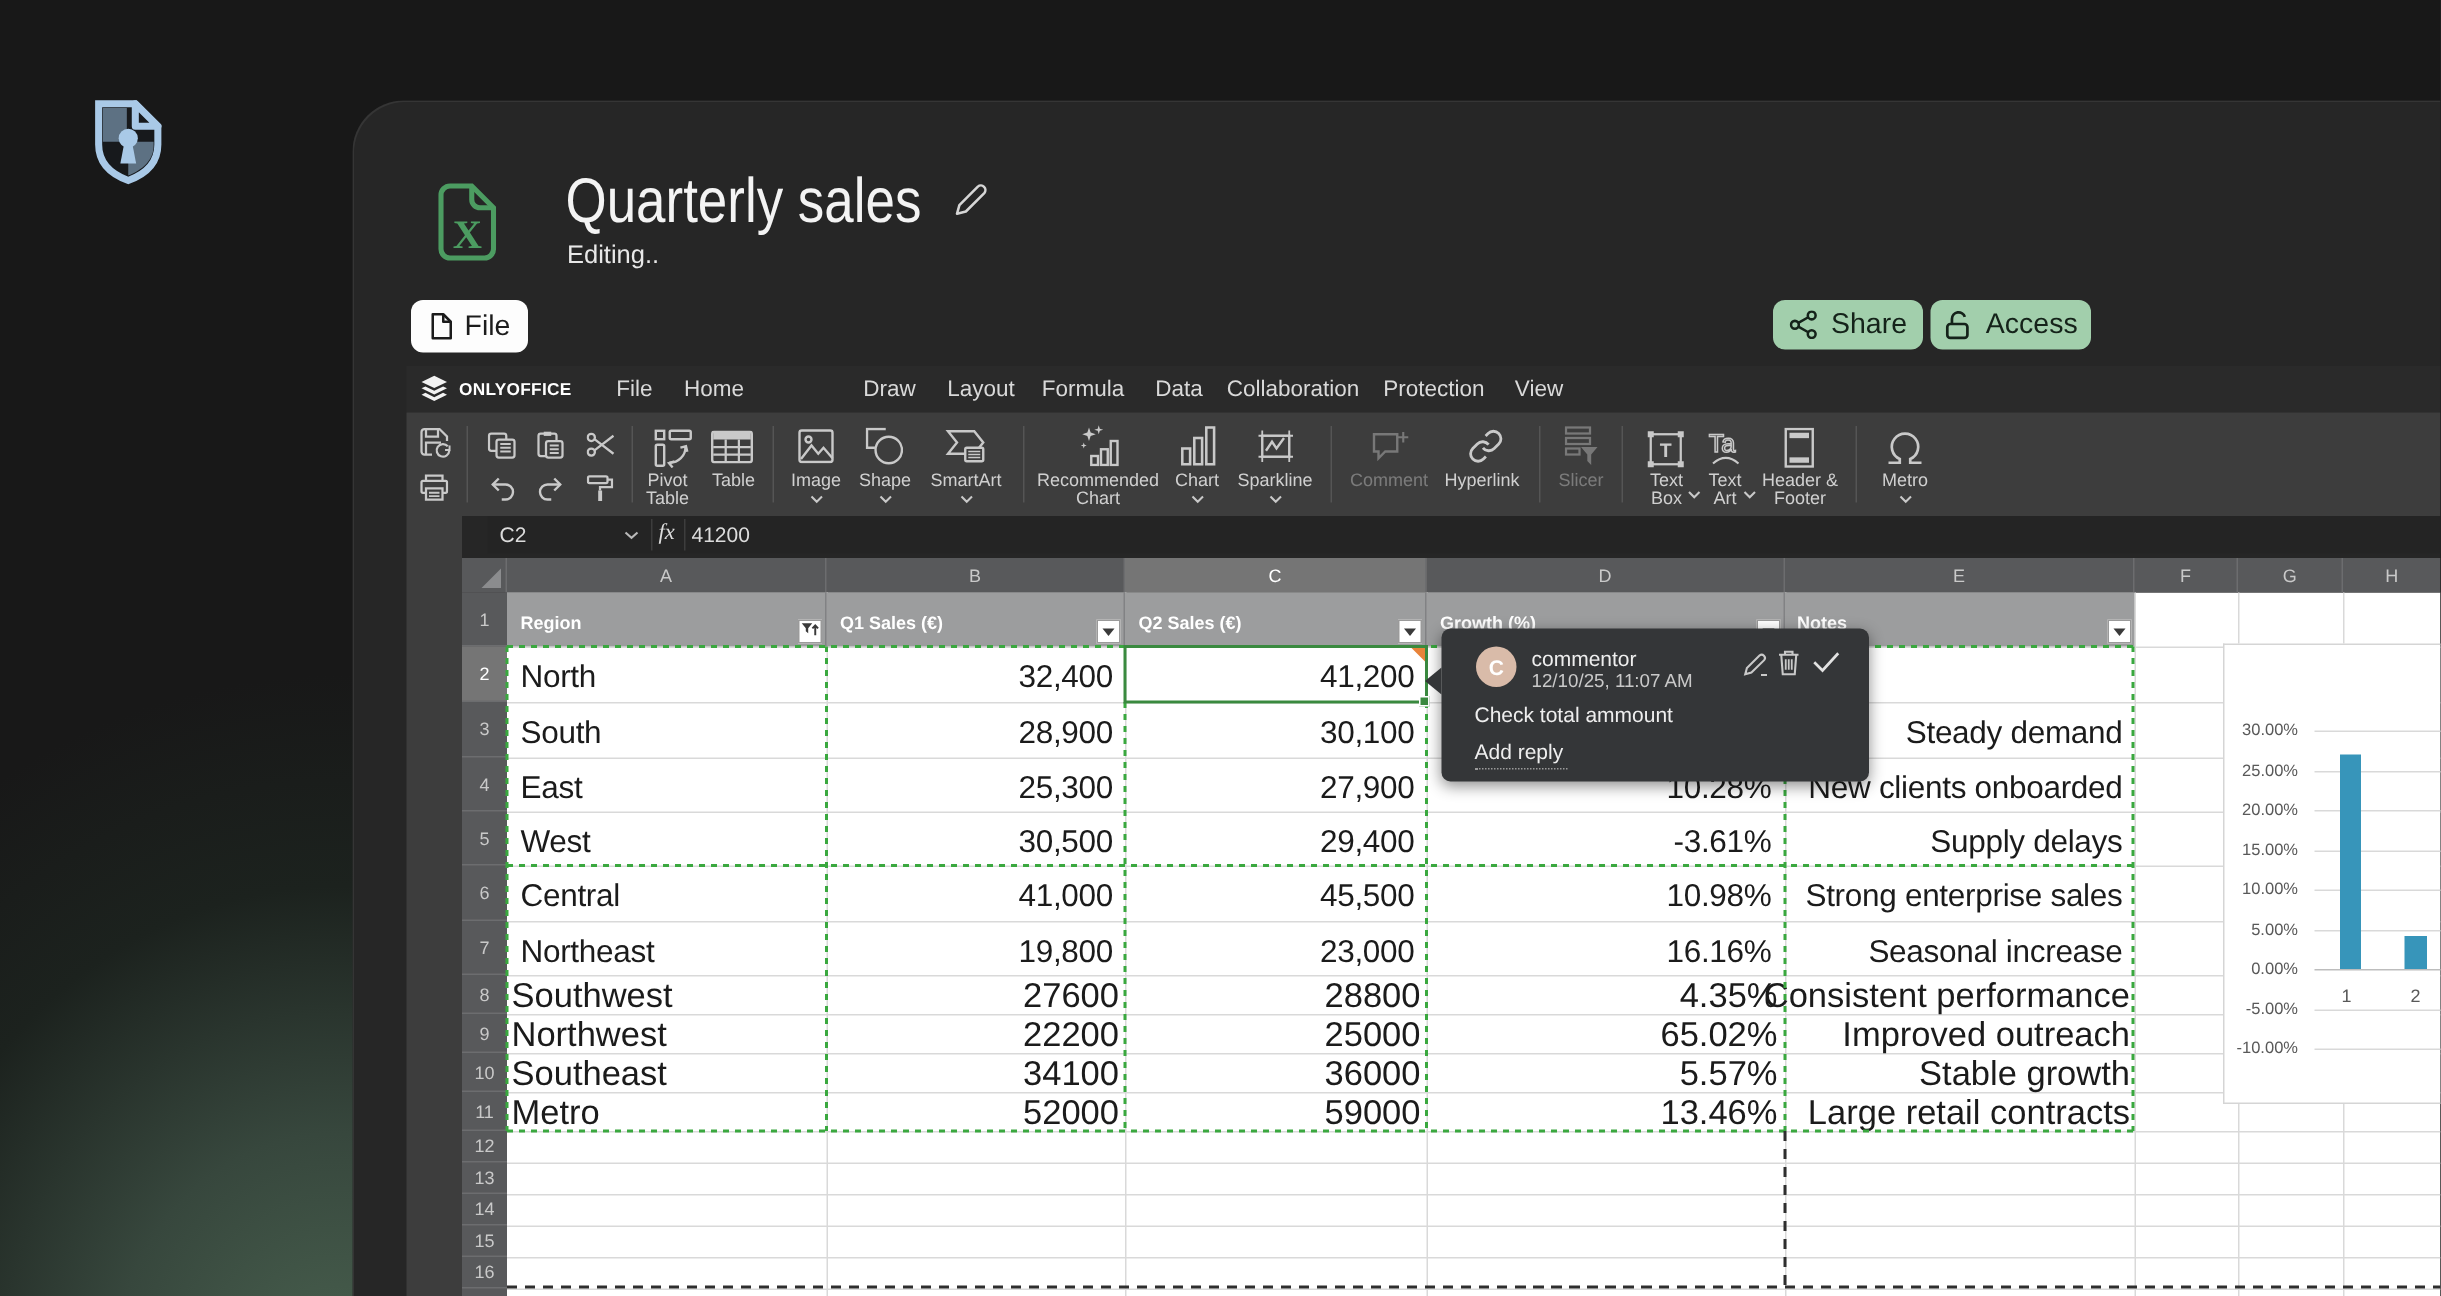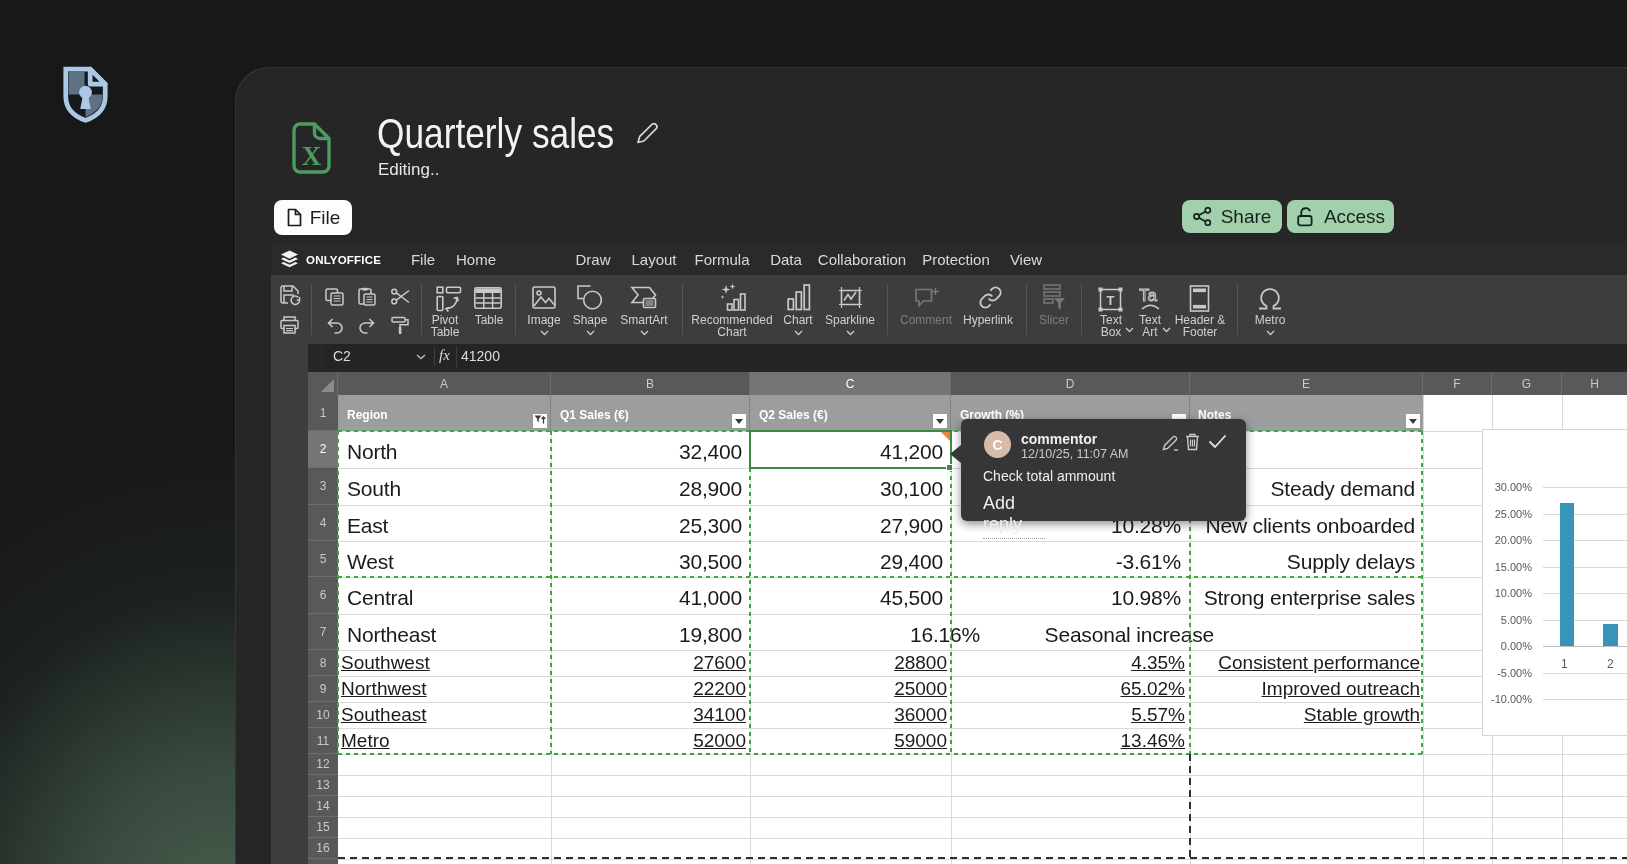--- a/index.html
+++ b/index.html
@@ -79,21 +79,21 @@
 .row { position:absolute; left:338px; display:flex; color:#1b1b1b; }
 .row .c { display:flex; align-items:center; white-space:nowrap; flex-shrink:0; }
 .ca { width:213px; justify-content:flex-start; }
 .cb { width:199px; justify-content:flex-end; }
 .cc { width:201px; justify-content:flex-end; }
 .cd { width:239px; justify-content:flex-end; }
 .ce { width:233px; justify-content:flex-end; }
 .big { font-size:21px; letter-spacing:-0.2px; }
 .big .c { padding-top:5px; }
 .big .ca { padding-left:9px; } .big .cb,.big .cc { padding-right:8px; } .big .cd { padding-right:9px; } .big .ce { padding-right:8px; }
-.sml { font-size:19px;text-decoration:underline; }
+.sml { font-size:23px; }
 .sml .ca { padding-left:3px; } .sml .cb,.sml .cc { padding-right:4px; } .sml .cd { padding-right:5px; } .sml .ce { padding-right:3px; }
 
 .gdh { position:absolute; height:2px; background:repeating-linear-gradient(90deg,#3aa83f 0 4px,transparent 4px 8px); }
 .gdv { position:absolute; width:2px; background:repeating-linear-gradient(180deg,#3aa83f 0 4px,transparent 4px 8px); }
 .kdh { position:absolute; height:2px; background:repeating-linear-gradient(90deg,#2e2e2e 0 7px,transparent 7px 12px); }
 .kdv { position:absolute; width:2px; background:repeating-linear-gradient(180deg,#2e2e2e 0 7px,transparent 7px 12px); }
 
 #selc2 { left:749px; top:430px; width:203px; height:39px; border:2px solid #3a8a3f; }
 #fillh { left:946px; top:464px; width:7px; height:7px; background:#3a8a3f; border:1px solid #fff; }
 #cmtmark { left:941px; top:432px; width:0; height:0; border-left:9px solid transparent; border-top:9px solid #e8833a; }
@@ -545,20 +545,21 @@
 <div class="row big" style="top:577px;height:37px">
     <div class="c ca">Central</div>
     <div class="c cb">41,000</div>
     <div class="c cc">45,500</div>
     <div class="c cd">10.98%</div>
     <div class="c ce">Strong enterprise sales</div>
   </div>
 <div class="row big" style="top:614px;height:36px">
     <div class="c ca">Northeast</div>
     <div class="c cb">19,800</div>
+    <div class="c cc">23,000</div>
     <div class="c cd">16.16%</div>
     <div class="c ce">Seasonal increase</div>
   </div>
 <div class="row sml" style="top:650px;height:26px">
     <div class="c ca">Southwest</div>
     <div class="c cb">27600</div>
     <div class="c cc">28800</div>
     <div class="c cd">4.35%</div>
     <div class="c ce">Consistent performance</div>
   </div>
@@ -574,20 +575,21 @@
     <div class="c cb">34100</div>
     <div class="c cc">36000</div>
     <div class="c cd">5.57%</div>
     <div class="c ce">Stable growth</div>
   </div>
 <div class="row sml" style="top:728px;height:26px">
     <div class="c ca">Metro</div>
     <div class="c cb">52000</div>
     <div class="c cc">59000</div>
     <div class="c cd">13.46%</div>
+    <div class="c ce">Large retail contracts</div>
   </div>
 
 <div class="abs gdv" style="left:337px;top:431px;height:323px"></div>
 <div class="abs gdv" style="left:550px;top:431px;height:323px"></div>
 <div class="abs gdv" style="left:749px;top:468px;height:286px"></div>
 <div class="abs gdv" style="left:950px;top:468px;height:286px"></div>
 <div class="abs gdv" style="left:1189px;top:431px;height:323px"></div>
 <div class="abs gdv" style="left:1421px;top:431px;height:323px"></div>
 <div class="abs gdh" style="left:338px;top:430px;width:1085px"></div>
 <div class="abs gdh" style="left:338px;top:576px;width:1085px"></div>
@@ -620,24 +622,24 @@
   <div class="clab" style="top:237px">-5.00%</div>
   <div class="clab" style="top:263px">-10.00%</div>
   <div class="cbar" style="left:77px;top:73px;width:14px;height:143px"></div>
   <div class="cbar" style="left:120px;top:194px;width:15px;height:22px"></div>
   <div style="position:absolute;left:78px;top:227px;font-size:12px;color:#595959">1</div>
   <div style="position:absolute;left:124px;top:227px;font-size:12px;color:#595959">2</div>
 </div>
 
 <div id="popup" class="abs">
   <div id="avatar">C</div>
-  <div style="position:absolute;left:60px;top:12px;font-size:14px;font-weight:bold">commentor</div>
+  <div style="position:absolute;left:60px;top:12px;font-size:14px;font-weight:normal">commentor</div>
   <div style="position:absolute;left:60px;top:28px;font-size:12.5px;color:#c9c9c9">12/10/25, 11:07 AM</div>
   <div style="position:absolute;left:22px;top:49px;font-size:14px">Check total ammount</div>
-  <div style="position:absolute;left:22px;top:74px;font-size:18px;border-bottom:1px dotted #9a9a9a;padding-bottom:3px;width:62px">Add reply</div>
+  <div style="position:absolute;left:22px;top:74px;font-size:14px;border-bottom:1px dotted #9a9a9a;padding-bottom:3px;width:62px">Add reply</div>
   <svg style="position:absolute;left:201px;top:15px" width="17" height="17" viewBox="0 0 17 17">
       <path d="M1.5,15.5 L2.6,11.4 L11,3 a2.2,2.2 0 0 1 3.1,3.1 L5.6,14.4 Z" fill="none" stroke="#c9c9c9" stroke-width="1.4"></path>
       <path d="M12,16 h4" stroke="#c9c9c9" stroke-width="1.4"></path>
     </svg>
   <svg style="position:absolute;left:224px;top:14px" width="15" height="18" viewBox="0 0 15 18">
       <g fill="none" stroke="#c9c9c9" stroke-width="1.4">
         <path d="M1,3.5 h13 M5,3.5 V1.5 h5 v2 M2.5,3.5 l1,13 h8 l1,-13"></path>
         <path d="M5.5,6.5 v7 M7.5,6.5 v7 M9.5,6.5 v7" stroke-width="1.2"></path>
       </g>
     </svg>

